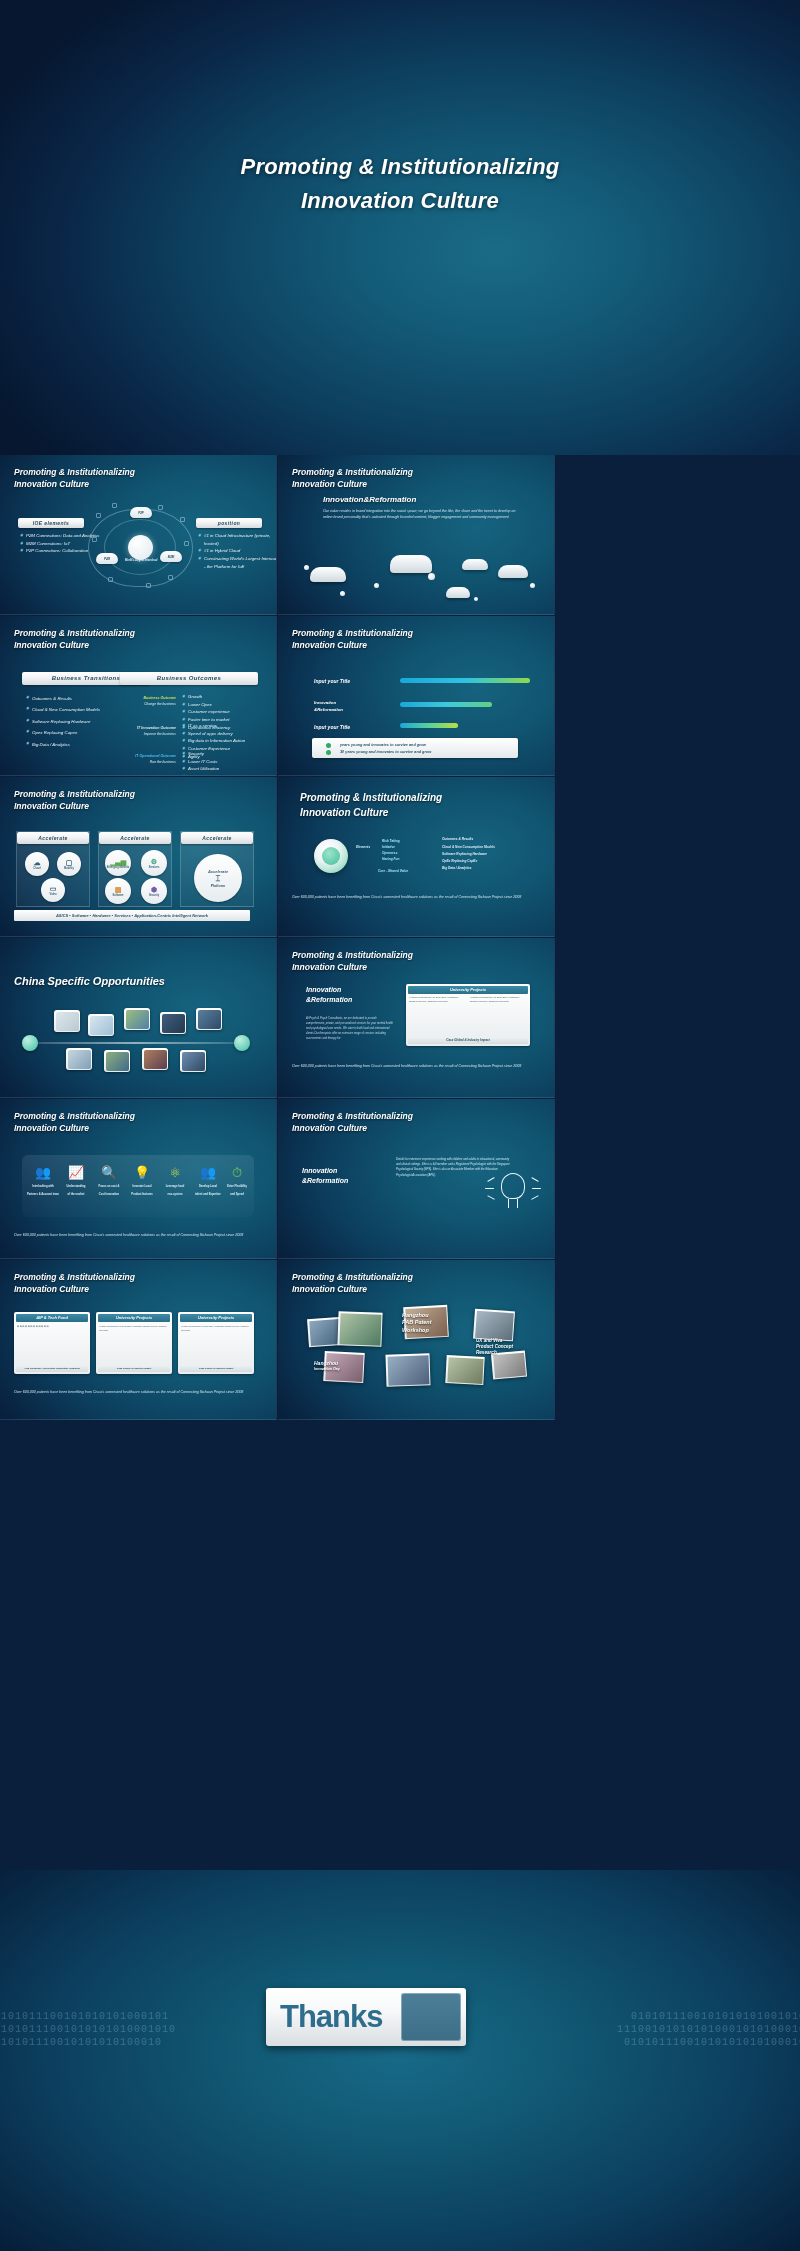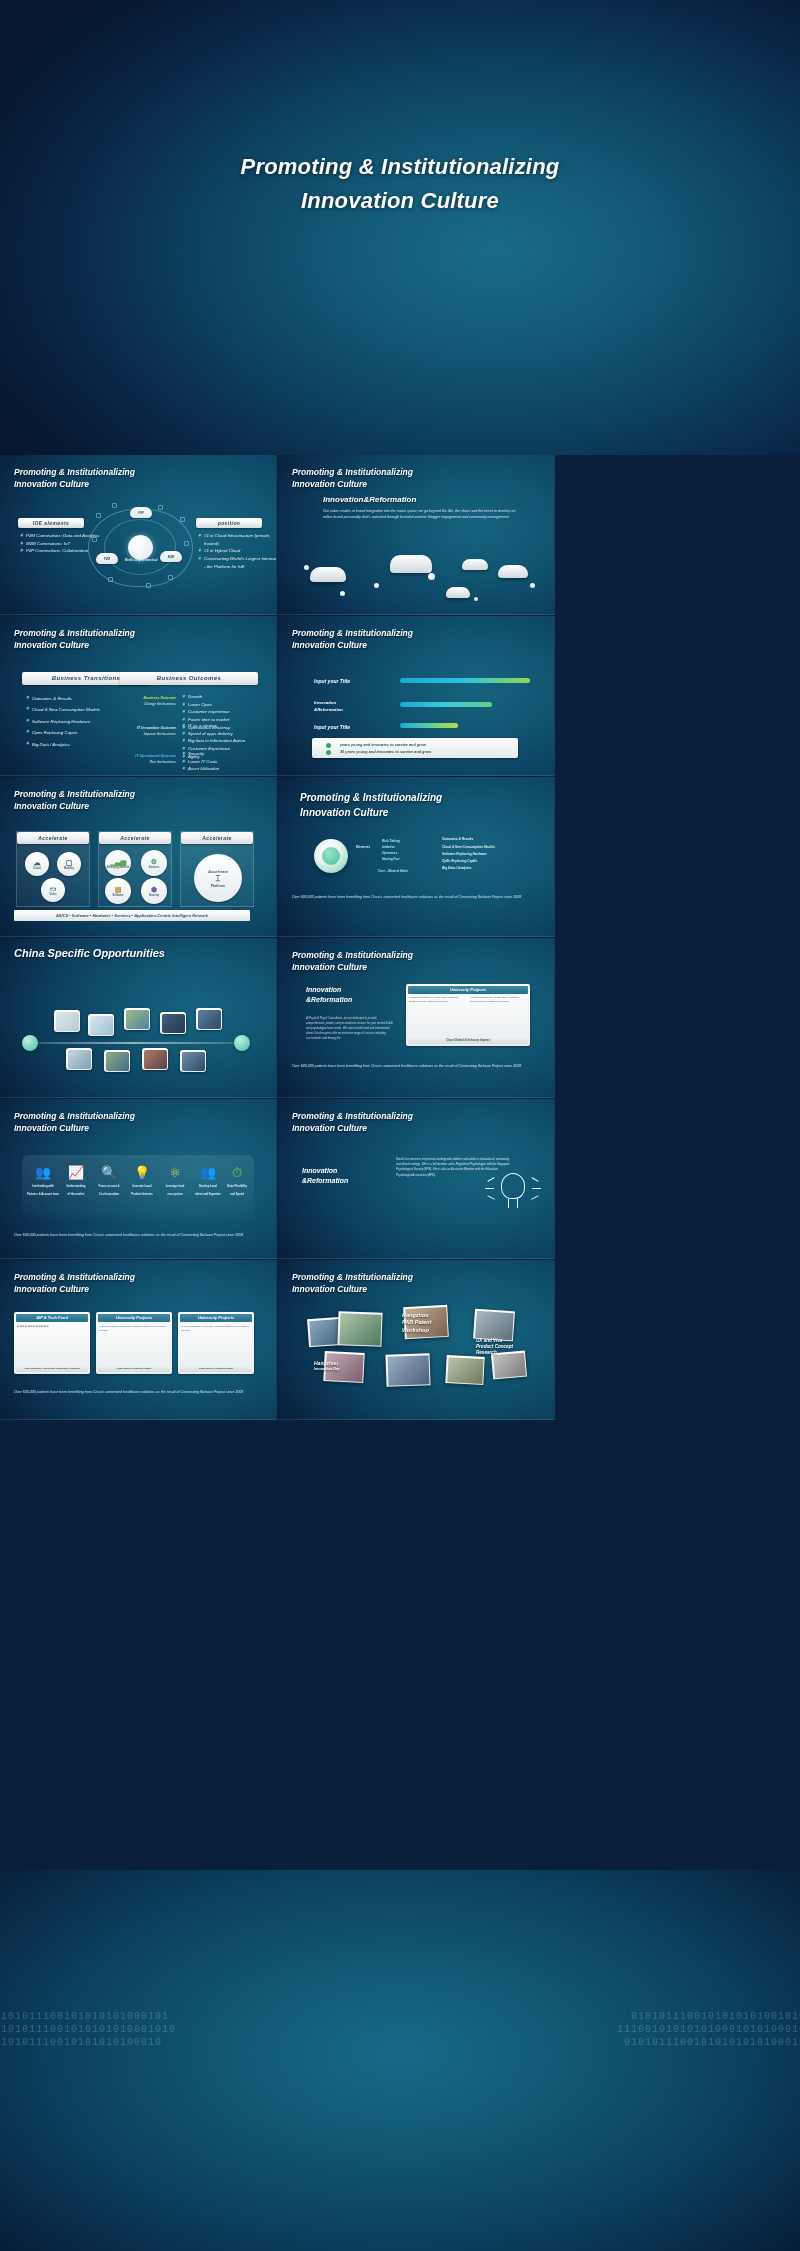--- a/index.html
+++ b/index.html
@@ -405,21 +405,21 @@
       <div class="elm" style="left:164px;top:60px;color:#e6f2f8">Outcomes &amp; Results</div>
       <div class="elm" style="left:164px;top:68px;color:#dceefa">Cloud &amp; New Consumption  Models</div>
       <div class="elm" style="left:164px;top:75px;color:#dceefa">Software Replacing Hardware</div>
       <div class="elm" style="left:164px;top:82px;color:#dceefa">OpEx Replacing CapEx</div>
       <div class="elm" style="left:164px;top:89px;color:#dceefa">Big Data / Analytics</div>
 
       <div class="foot-note" style="top:118px">Over 600,000 patients have been benefiting from Cisco's connected healthcare solutions as the result of Connecting Sichuan Project since 2008</div>
     </div>
 
     <div class="slide col0 r3">
-      <div class="slide-title lone" style="top:8px">China Specific Opportunities</div>
+      <div class="slide-title lone" style="top:36px">China Specific Opportunities</div>
 
       <div class="tl"></div>
       <div class="tlnode" style="left:22px;top:97px"></div>
       <div class="tlnode" style="left:234px;top:97px"></div>
 
       <div class="polaroid" style="left:54px;top:72px;width:26px;height:22px">
           <i style="background:linear-gradient(135deg,#dfe8ec,#b9c9d2)"></i>
         </div>
       <div class="polaroid" style="left:88px;top:76px;width:26px;height:22px">
           <i style="background:linear-gradient(135deg,#d7e6ef,#9fc0d4)"></i>
@@ -611,15 +611,19 @@
   </div>
 
   <div class="thanks">
     <div class="binary" style="left:-6px;top:140px">0101011100101010101000101</div>
     <div class="binary" style="left:-6px;top:153px">  01010111001010101010001010</div>
     <div class="binary" style="left:-6px;top:166px">010101110010101010100010</div>
     <div class="binary" style="right:-6px;top:140px">0101011100101010101001010</div>
     <div class="binary" style="right:-6px;top:153px">  111001010101010001010100010</div>
     <div class="binary" style="right:-6px;top:166px">01010111001010101010100010</div>
 
+    <div class="thanks-card">
+      <div class="thanks-word">Thanks</div>
+      <div class="thanks-sq"></div>
+    </div>
   </div>
 
 </div>
 
 </body></html>

